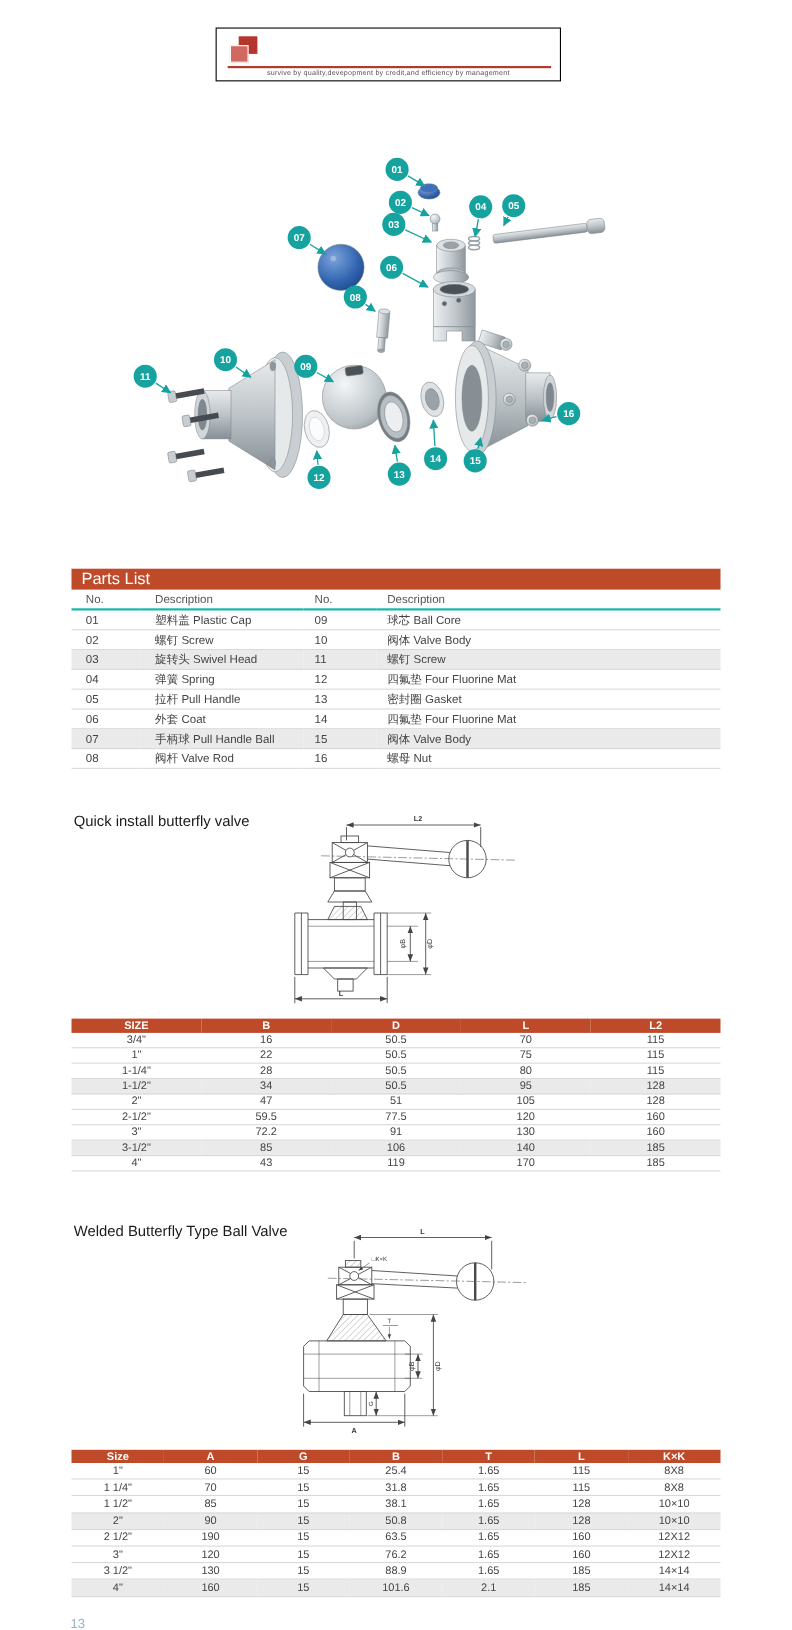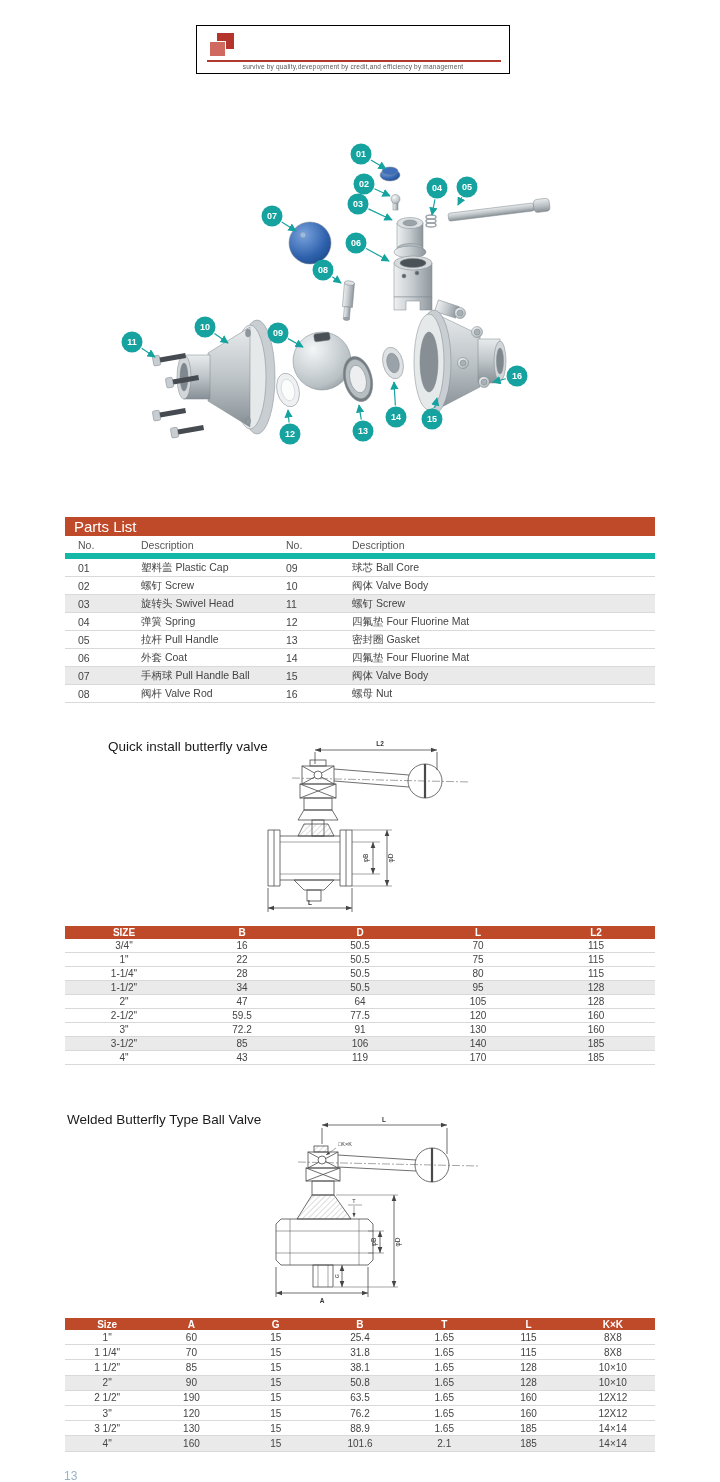--- a/index.html
+++ b/index.html
@@ -19,31 +19,31 @@
 
   
   .exploded{position:absolute;left:60px;top:135px;width:540px;height:330px;}
   .co-num{font-size:9px;font-weight:bold;fill:#fff;}
 
   
   .parts-title-bar{position:absolute;left:65px;top:517px;width:590px;height:19px;background:var(--accent,#bf4a2a);
                    color:#fff;font-size:15px;line-height:19px;padding-left:9px;box-sizing:border-box;}
   .pl-wrap{position:absolute;left:65px;top:536px;width:590px;}
   .pl-wrap table{width:100%;border-collapse:collapse;table-layout:fixed;font-size:10.5px;color:#444;}
-  .pl-wrap th{text-align:left;font-weight:normal;color:#555;height:17px;padding:0;border-bottom:6px solid #14b8a6;}
+  .pl-wrap th{text-align:left;font-weight:normal;color:#555;height:17px;padding:0;border-bottom:2px solid #14b8a6;}
   .pl-wrap td{height:17px;padding:0;border-bottom:1px solid #d9d9d9;}
   .pl-wrap th:nth-child(1),.pl-wrap td:nth-child(1){width:50px;padding-left:13px;}
   .pl-wrap th:nth-child(2),.pl-wrap td:nth-child(2){width:135px;padding-left:13px;}
   .pl-wrap th:nth-child(3),.pl-wrap td:nth-child(3){width:56px;padding-left:10px;}
   .pl-wrap th:nth-child(4),.pl-wrap td:nth-child(4){padding-left:10px;}
   tr.shaded{background:#eaeaea;}
 
   
   .sec-heading{position:absolute;left:67px;font-size:13.5px;color:#1a1a1a;}
-  #sec1-heading{top:739px;margin-left:41px;}
+  #sec1-heading{top:739px;}
   #sec2-heading{top:1112px;}
 
   
   .drawing1{position:absolute;left:240px;top:736px;width:240px;height:186px;}
   .drawing2{position:absolute;left:250px;top:1112px;width:235px;height:195px;}
   .dim-text{font-family:"Liberation Sans",sans-serif;fill:#333;}
 
   
   .spec-wrap{position:absolute;left:65px;width:590px;}
   #table1{top:926px;}
@@ -475,21 +475,21 @@
           <tr class="shaded">
             <td>1-1/2"</td>
             <td>34</td>
             <td>50.5</td>
             <td>95</td>
             <td>128</td>
           </tr>
           <tr>
             <td>2"</td>
             <td>47</td>
-            <td>64</td>
+            <td>51</td>
             <td>105</td>
             <td>128</td>
           </tr>
           <tr>
             <td>2-1/2"</td>
             <td>59.5</td>
             <td>77.5</td>
             <td>120</td>
             <td>160</td>
           </tr>

